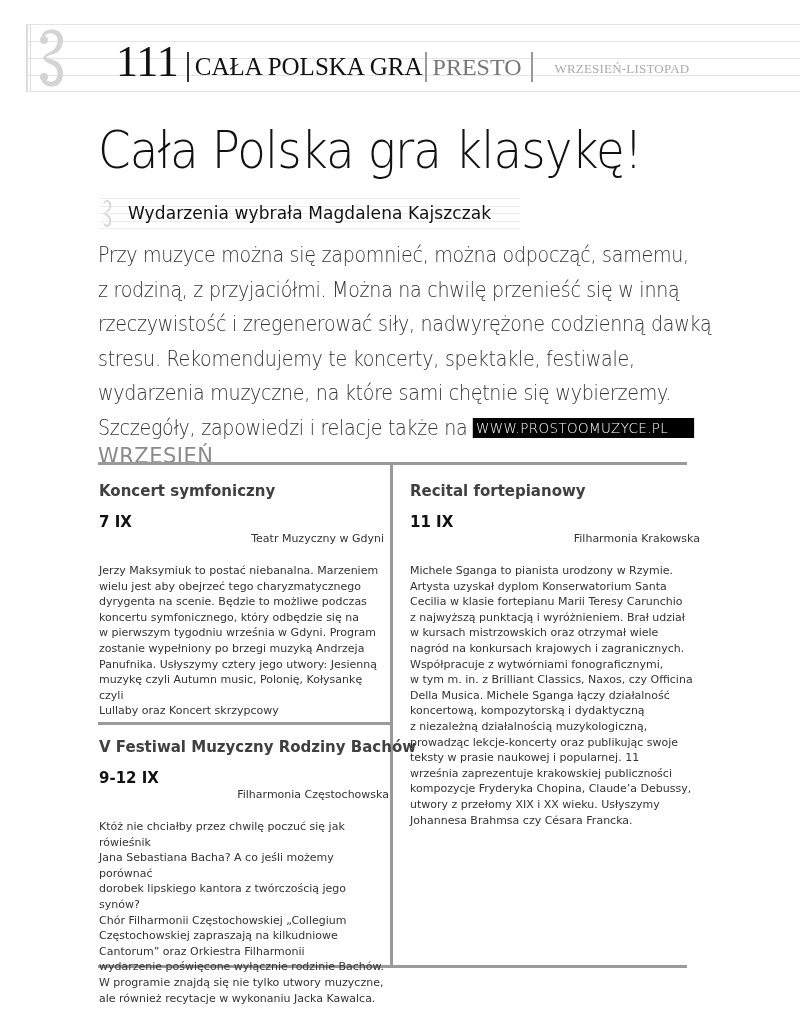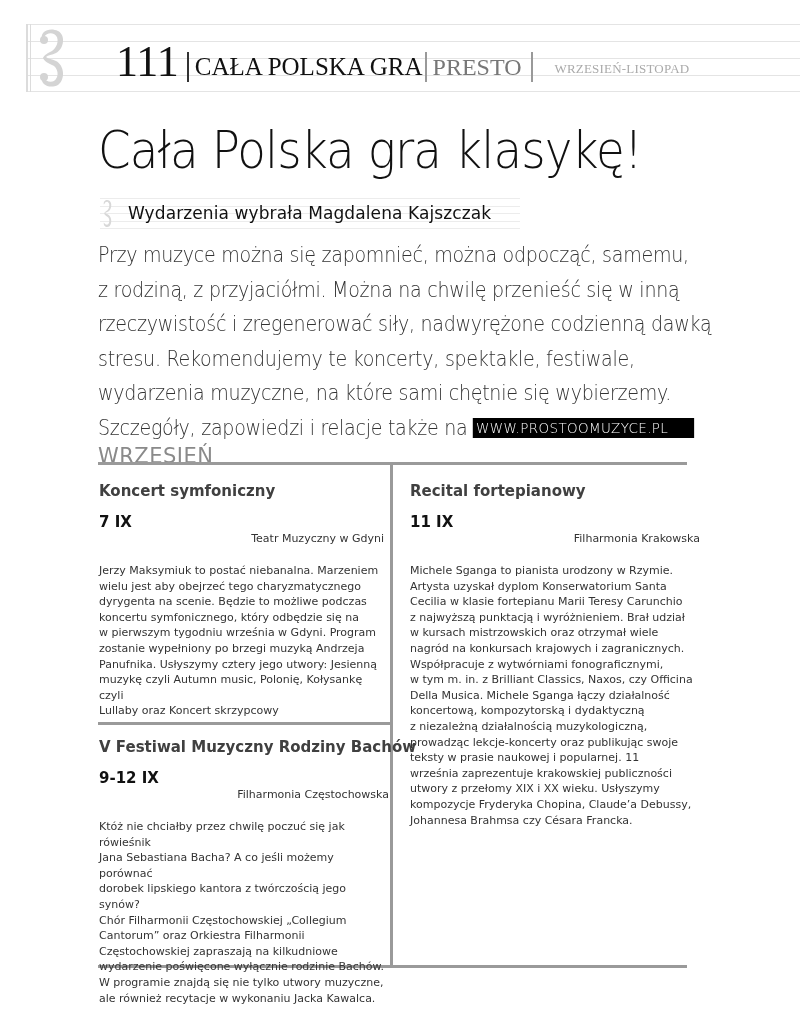--- a/index.html
+++ b/index.html
@@ -140,34 +140,34 @@
     <div>w kursach mistrzowskich oraz otrzymał wiele</div>
     <div>nagród na konkursach krajowych i zagranicznych.</div>
     <div>Współpracuje z wytwórniami fonograficznymi,</div>
     <div>w tym m. in. z Brilliant Classics, Naxos, czy Officina</div>
     <div>Della Musica. Michele Sganga łączy działalność</div>
     <div>koncertową, kompozytorską i dydaktyczną</div>
     <div>z niezależną działalnością muzykologiczną,</div>
     <div>prowadząc lekcje-koncerty oraz publikując swoje</div>
     <div>teksty w prasie naukowej i popularnej. 11</div>
     <div>września zaprezentuje krakowskiej publiczności</div>
+    <div>kompozycje Fryderyka Chopina, Claude’a Debussy,</div>
     <div>utwory z przełomy XIX i XX wieku. Usłyszymy</div>
-    <div>kompozycje Fryderyka Chopina, Claude’a Debussy,</div>
     <div>Johannesa Brahmsa czy Césara Francka.</div>
   </div>
 </div>
 
 <div class="ev" style="left:99px; top:737px; width:290px;">
   <div class="etitle">V Festiwal Muzyczny Rodziny Bachów</div>
   <div class="edate">9-12 IX</div>
   <div class="evenue">Filharmonia Częstochowska</div>
   <div class="edesc">
     <div>Któż nie chciałby przez chwilę poczuć się jak rówieśnik</div>
     <div>Jana Sebastiana Bacha? A co jeśli możemy porównać</div>
     <div>dorobek lipskiego kantora z twórczością jego synów?</div>
     <div>Chór Filharmonii Częstochowskiej „Collegium</div>
+    <div>Częstochowskiej zapraszają na kilkudniowe</div>
     <div>Cantorum” oraz Orkiestra Filharmonii</div>
-    <div>Częstochowskiej zapraszają na kilkudniowe</div>
     <div>wydarzenie poświęcone wyłącznie rodzinie Bachów.</div>
     <div>W programie znajdą się nie tylko utwory muzyczne,</div>
     <div>ale również recytacje w wykonaniu Jacka Kawalca.</div>
   </div>
 </div>
 
 </body></html>

